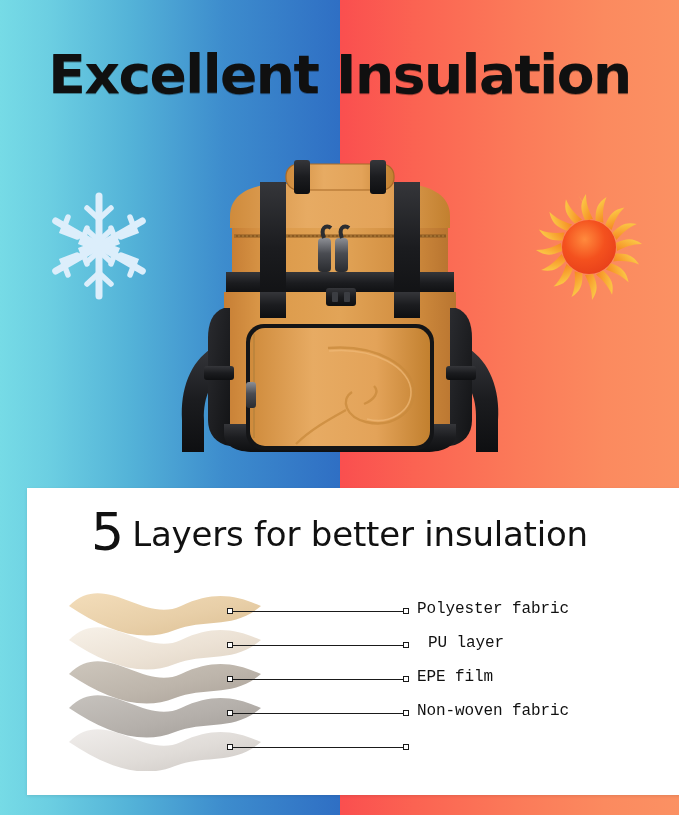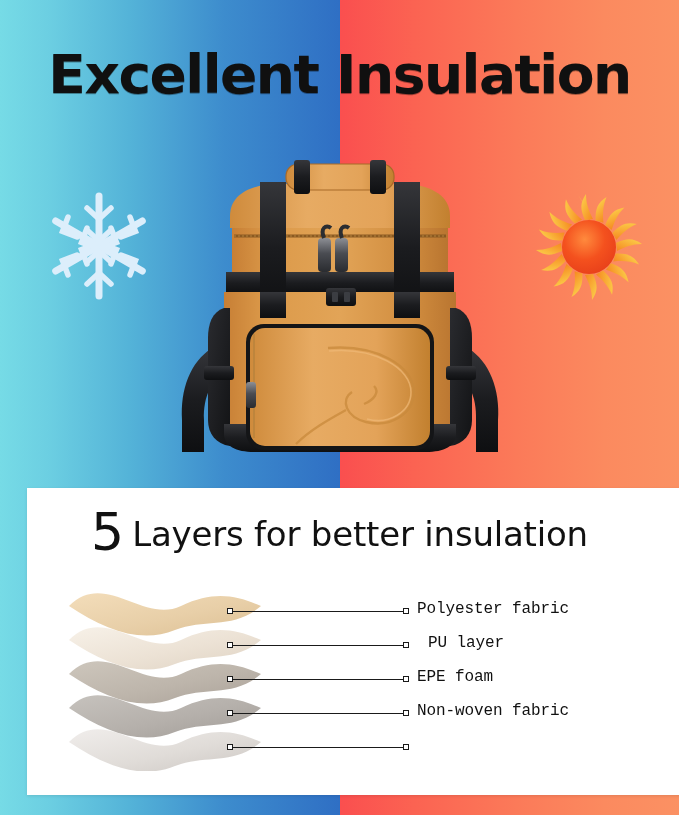--- a/index.html
+++ b/index.html
@@ -334,21 +334,21 @@
       <span class="ln" style="width:170px;"></span>
       <span class="sq" style="left:176px;"></span>
     </div>
     <div class="lbl" style="left:390px;top:146px;margin-left:11px;">PU layer</div>
 
     <div class="leader" style="left:200px;top:186px;width:182px;">
       <span class="sq a"></span>
       <span class="ln" style="width:170px;"></span>
       <span class="sq" style="left:176px;"></span>
     </div>
-    <div class="lbl" style="left:390px;top:180px;">EPE foam</div>
+    <div class="lbl" style="left:390px;top:180px;">EPE film</div>
 
     <div class="leader" style="left:200px;top:220px;width:182px;">
       <span class="sq a"></span>
       <span class="ln" style="width:170px;"></span>
       <span class="sq" style="left:176px;"></span>
     </div>
     <div class="lbl" style="left:390px;top:214px;text-align:right;">Non-woven fabric</div>
 
     <div class="leader" style="left:200px;top:254px;width:182px;">
       <span class="sq a"></span>

